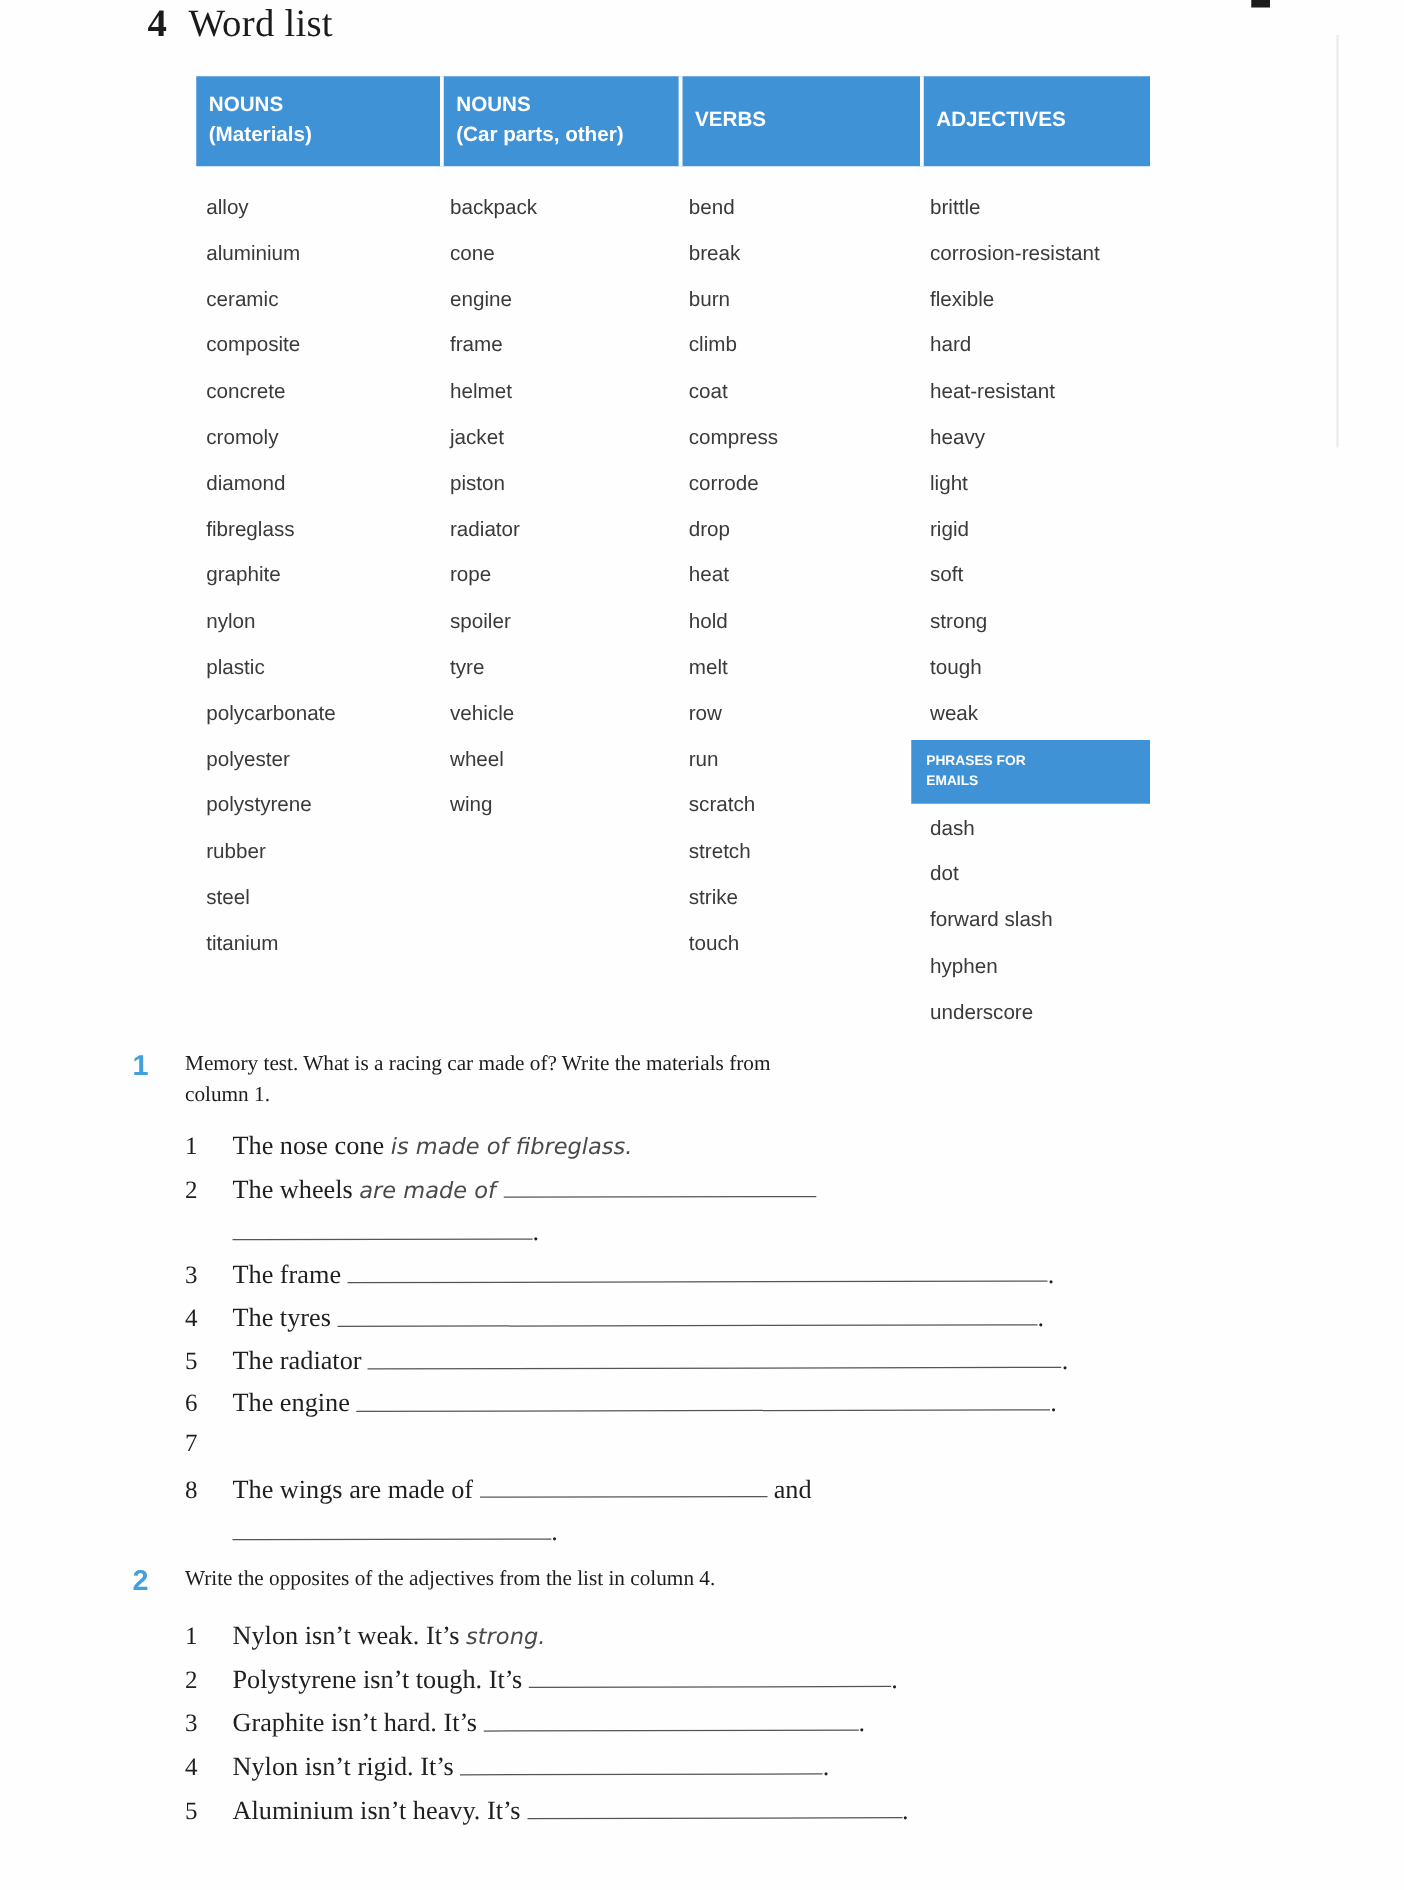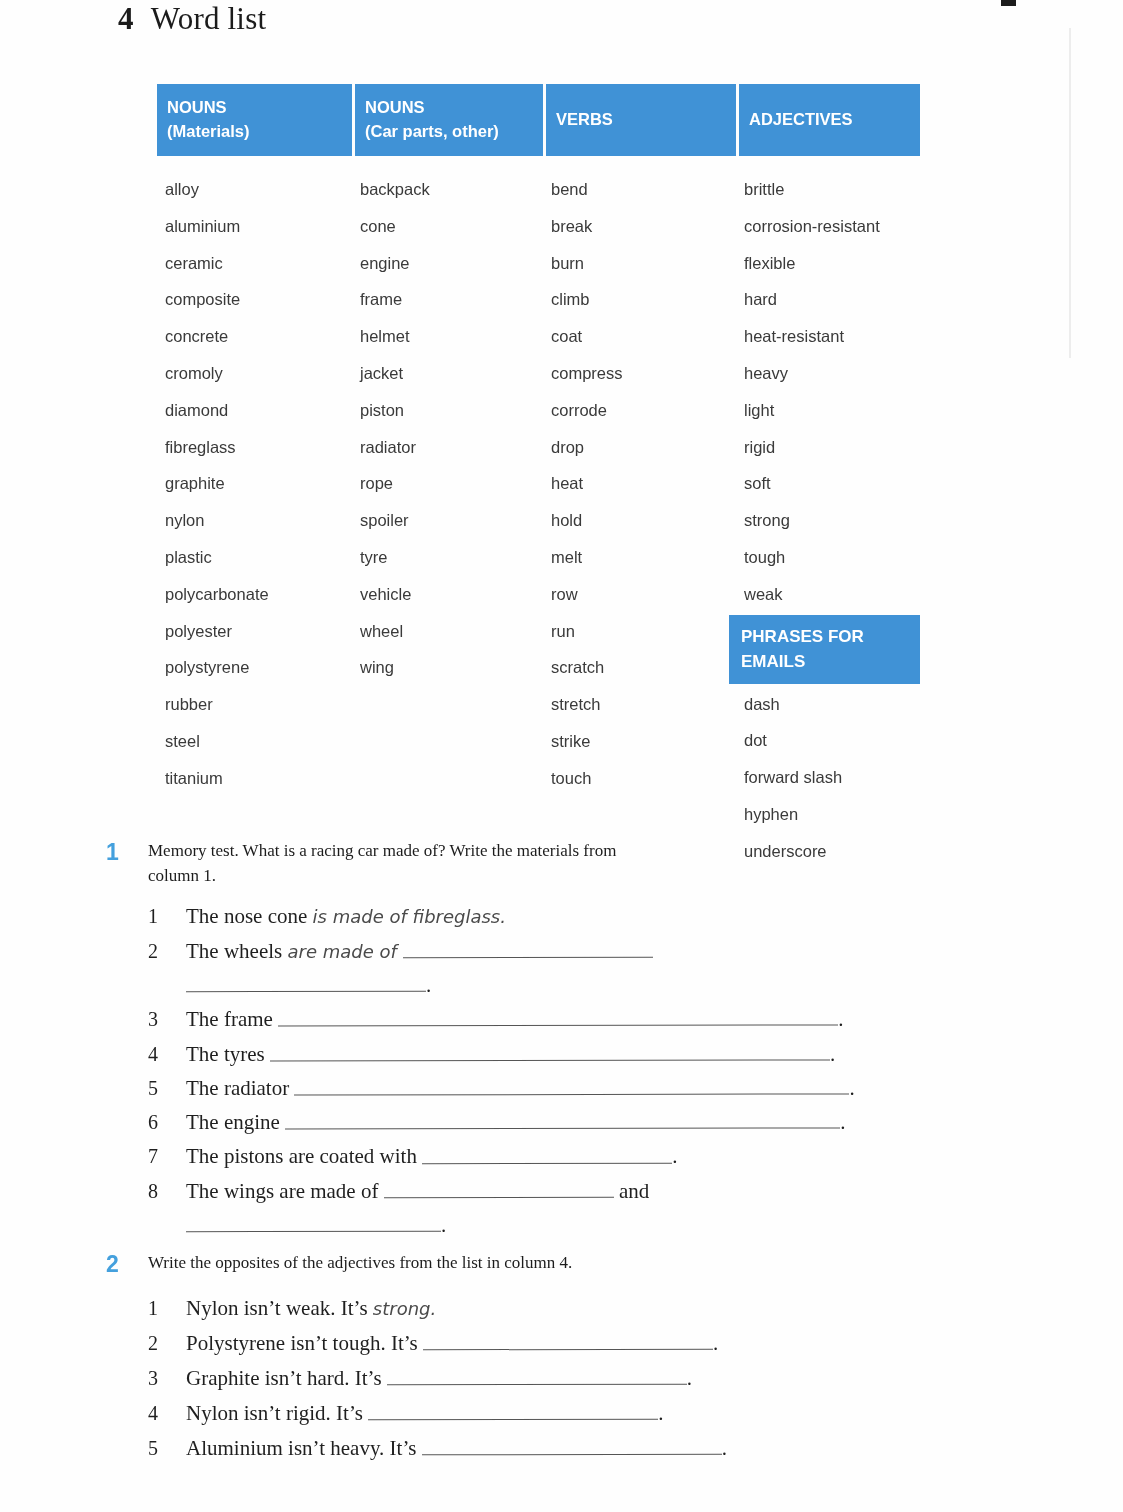--- a/index.html
+++ b/index.html
@@ -11,39 +11,39 @@
     text-decoration:underline;
   }
   
   .title {
     position:absolute; left:118px; top:1px;
     font-family:"Liberation Serif", serif;
     font-size:31px; color:#1b1b1b; letter-spacing:0.2px;
   }
   .title .tnum { font-weight:bold; margin-right:17px; }
   
-  .wtable { position:absolute; left:157px; top:84px; width:763px; }
+  .wtable { position:absolute; left:157px; top:61px; width:763px; }
   .thead { display:flex; }
   .th {
     background:#4092d6; color:#ffffff; font-weight:bold;
     font-size:16.5px; line-height:1.45; height:72px;
     display:flex; flex-direction:column; justify-content:center;
     padding-left:10px; padding-right:4px;
   }
   .th + .th { border-left:3px solid #fdfdfd; }
   .c0 { width:195px; } .c1 { width:191px; } .c2 { width:193px; } .c3 { width:184px; }
   .tbody { display:flex; align-items:flex-start; }
   .tcol { padding-top:15px; }
   .word {
     line-height:36.8px; font-size:16.5px; color:#3a3a3a;
     padding-left:8px; white-space:nowrap;
   }
   .phrasebox {
     background:#4092d6; color:#ffffff; font-weight:bold;
-    font-size:17px; line-height:1.5;
+    font-size:11px; line-height:1.5;
     width:191px; margin:2px 0 2px -7px;
     padding:9px 6px 9px 12px;
   }
   
   .ex { position:absolute; left:106px; width:810px; }
   .ex1 { top:838px; }
   .ex2 { top:1250px; }
   .exhead { display:flex; }
   .secnum {
     width:42px; flex:none; color:#44a0dd; font-weight:bold;
@@ -220,21 +220,20 @@
       <div class="exrow">
         <span class="inum">5</span>
         <span class="itxt"><span>The radiator </span><span class="blank" style="width:555px"></span><span>.</span></span>
       </div>
       <div class="exrow">
         <span class="inum">6</span>
         <span class="itxt"><span>The engine </span><span class="blank" style="width:555px"></span><span>.</span></span>
       </div>
       <div class="exrow">
         <span class="inum">7</span>
-        <span class="itxt"><span>The pistons are coated with </span><span class="blank" style="width:250px"></span><span>.</span></span>
       </div>
       <div class="exrow">
         <span class="inum">8</span>
         <span class="itxt"><span>The wings are made of </span><span class="blank" style="width:230px"></span><span> and</span></span>
       </div>
       <div class="exrow">
         <span class="inum"></span>
         <span class="itxt"><span class="blank" style="width:255px"></span><span>.</span></span>
       </div>
     </div>

